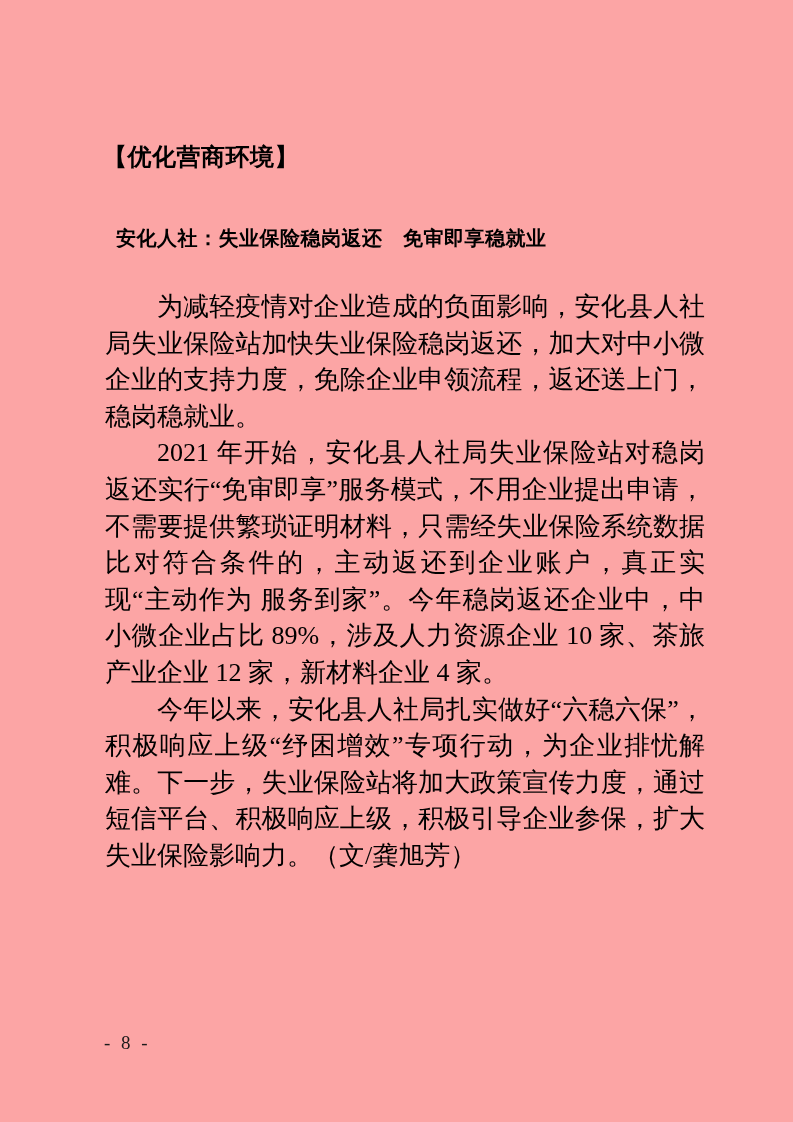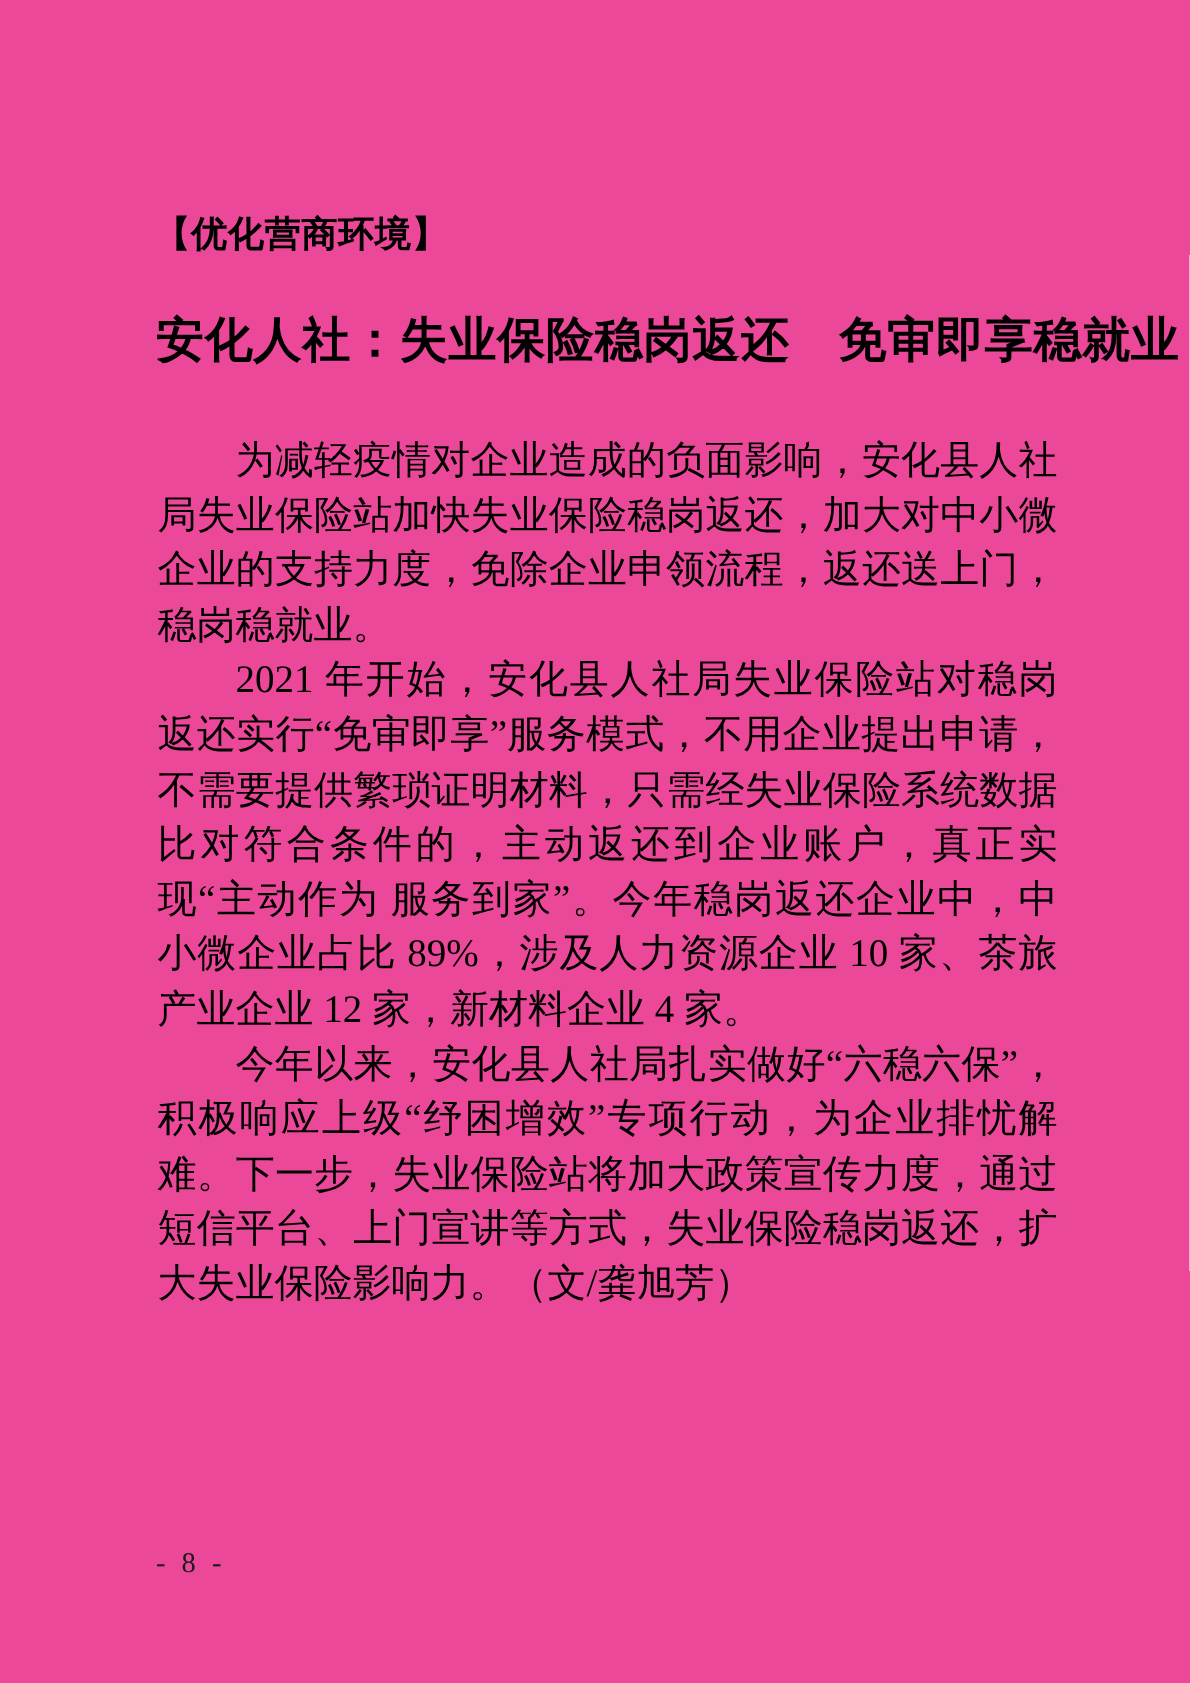--- a/index.html
+++ b/index.html
@@ -4,44 +4,44 @@
 <style>
   html, body {
     margin: 0;
     padding: 0;
     background: #ffffff;
   }
   .page {
     position: relative;
     width: 793px;
     height: 1122px;
-    background: #ec4899;
+    background: #fca5a5;
     overflow: hidden;
     color: #000000;
   }
   .section-header {
     position: absolute;
     left: 103px;
     top: 142px;
     font-family: "Liberation Sans", "DejaVu Sans", sans-serif;
     font-weight: 700;
     font-size: 24px;
     line-height: 30px;
     letter-spacing: 0.5px;
     white-space: nowrap;
   }
   .article-title {
     position: absolute;
     left: 104px;
     top: 209px;
     width: 604px;
-    margin: 0;
+    margin: 12px;
     font-family: "Liberation Sans", "DejaVu Sans", sans-serif;
     font-weight: 700;
-    font-size: 32px;
+    font-size: 20px;
     line-height: 34px;
     letter-spacing: 0.5px;
     white-space: nowrap;
   }
   .article-body {
     position: absolute;
     left: 105px;
     top: 289px;
     width: 600px;
     font-family: "Liberation Serif", "DejaVu Serif", serif;
@@ -70,18 +70,18 @@
 
 <div class="page">
 
   <div class="section-header">【优化营商环境】</div>
 
   <h1 class="article-title">安化人社：失业保险稳岗返还　免审即享稳就业</h1>
 
   <div class="article-body">
     <p>为减轻疫情对企业造成的负面影响，安化县人社局失业保险站加快失业保险稳岗返还，加大对中小微企业的支持力度，免除企业申领流程，返还送上门，稳岗稳就业。</p>
     <p>2021 年开始，安化县人社局失业保险站对稳岗返还实行“免审即享”服务模式，不用企业提出申请，不需要提供繁琐证明材料，只需经失业保险系统数据比对符合条件的，主动返还到企业账户，真正实现“主动作为 服务到家”。今年稳岗返还企业中，中小微企业占比 89%，涉及人力资源企业 10 家、茶旅产业企业 12 家，新材料企业 4 家。</p>
-    <p>今年以来，安化县人社局扎实做好“六稳六保”，积极响应上级“纾困增效”专项行动，为企业排忧解难。下一步，失业保险站将加大政策宣传力度，通过短信平台、上门宣讲等方式，失业保险稳岗返还，扩大失业保险影响力。（文/龚旭芳）</p>
+    <p>今年以来，安化县人社局扎实做好“六稳六保”，积极响应上级“纾困增效”专项行动，为企业排忧解难。下一步，失业保险站将加大政策宣传力度，通过短信平台、积极响应上级，积极引导企业参保，扩大失业保险影响力。（文/龚旭芳）</p>
   </div>
 
   <div class="page-footer">- 8 -</div>
 
 </div>
 
 </body></html>

